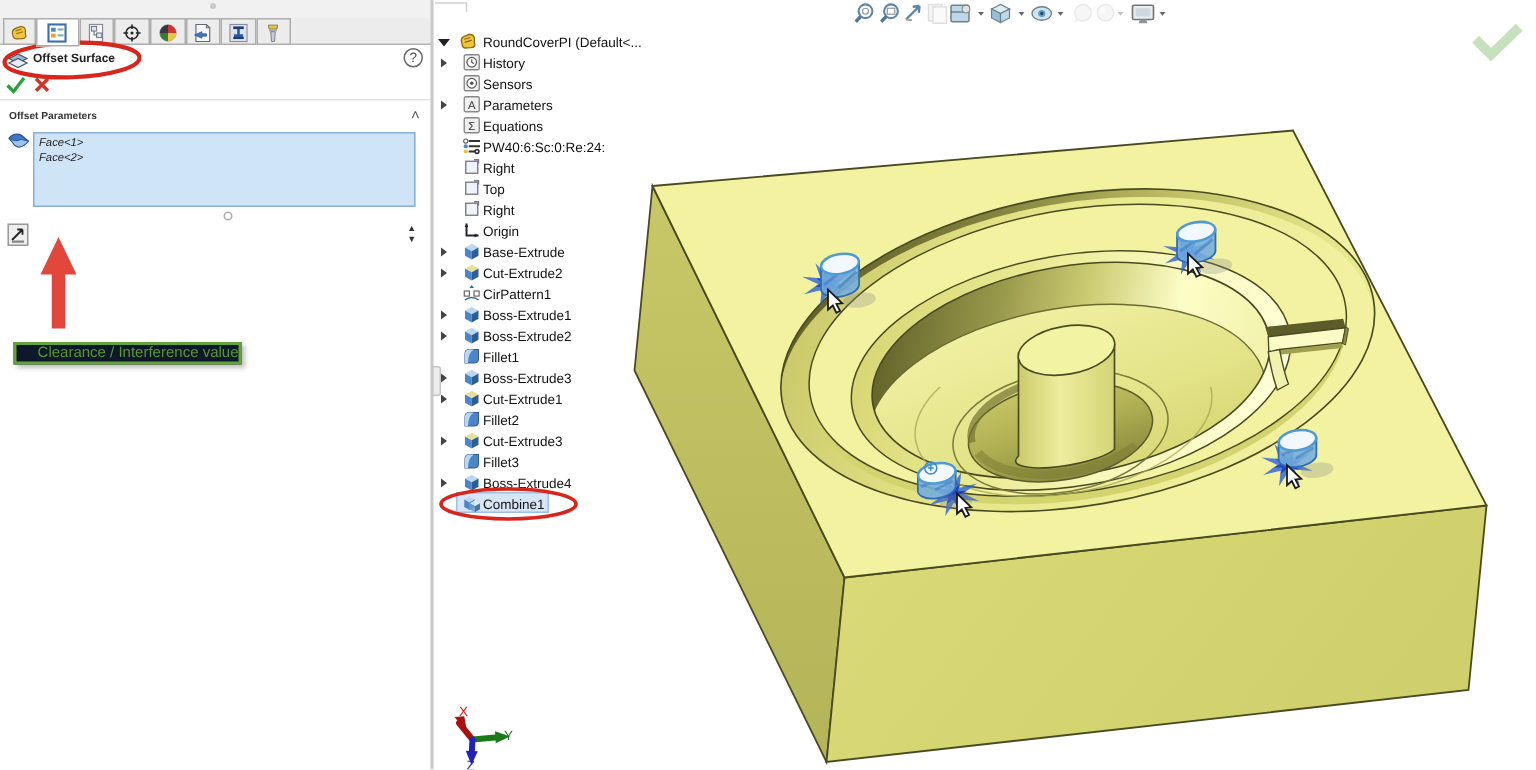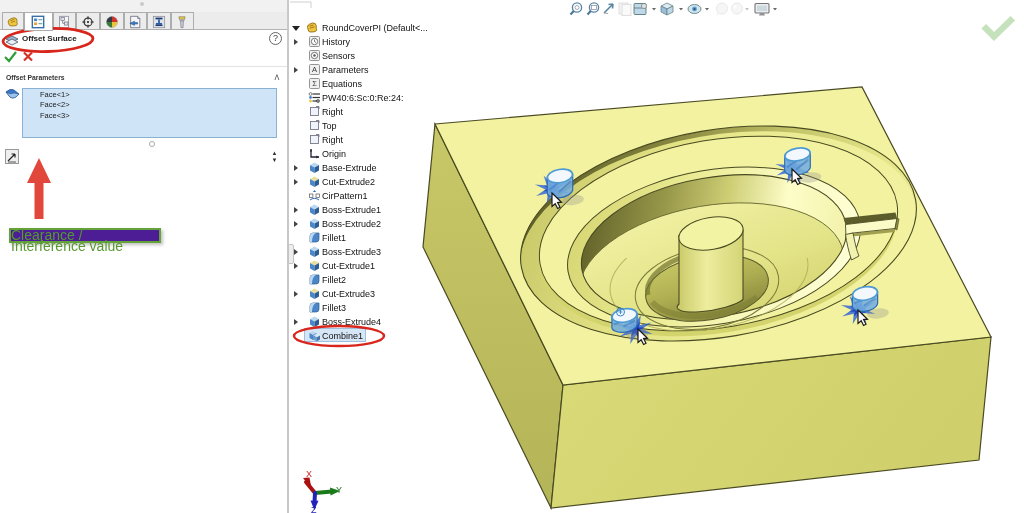--- a/index.html
+++ b/index.html
@@ -13,27 +13,27 @@
 .tab.sel{background:#fff;height:19px;z-index:2;}
 #tabline{left:0;top:30px;width:288px;height:0px;}
 .ticon{position:absolute;left:50%;margin-left:-7px;top:1.5px;width:14px;height:14px;}
 #pmheader{left:22px;top:34px;font-size:8px;font-weight:bold;color:#222;}
 #help{left:269px;top:32px;width:11px;height:11px;border:1px solid #666;border-radius:50%;font-size:9px;color:#444;text-align:center;line-height:11px;}
 #okx{left:4px;top:50px;}
 #divider1{left:0;top:66px;width:287px;height:1px;background:#e3e3e3;}
 #offpar{left:6px;top:74px;font-size:6.8px;font-weight:bold;color:#333;}
 #chev{left:274px;top:72px;font-size:10px;color:#555;}
 #facelist{left:22px;top:88px;width:255px;height:50px;background:#cfe4f7;border:1px solid #8ab0d3;box-sizing:border-box;}
-.fitem{position:absolute;left:1px;width:251px;height:10.3px;font-size:7.5px;color:#1a1a1a;padding-left:16px;line-height:10.3px;}
+.fitem{position:absolute;left:1px;width:251px;height:10.3px;font-size:7.5px;color:#1a1a1a;padding-left:2px;line-height:10.3px;font-style:italic;}
 .fitem.sel{background:#2f80e0;color:#fff;}
 #dot2{left:149px;top:141px;width:4px;height:4px;border-radius:50%;background:#fff;border:1px solid #aaa;}
 #inpbtn{left:5px;top:149px;width:14px;height:15px;background:#eee;border:1px solid #999;box-sizing:border-box;}
 #inp{left:22px;top:150px;width:247px;height:15px;border:1px solid #666;box-sizing:border-box;background:#fff;font-size:9px;line-height:13px;padding-left:4px;color:#111;}
 #spin{left:270px;top:150px;width:9px;height:15px;font-size:6px;color:#333;text-align:center;line-height:7px;}
-#greenbox{left:9px;top:228px;width:148px;height:11px;border:2px solid #63a33a;background:#4c1d95;box-shadow:2px 2px 3px rgba(120,120,120,.45);font-size:14px;color:#55992f;text-align:left;line-height:11px;}
+#greenbox{left:9px;top:228px;width:148px;height:11px;border:2px solid #63a33a;background:#0f172a;box-shadow:2px 2px 3px rgba(120,120,120,.45);font-size:10px;color:#55992f;text-align:right;line-height:11px;}
 #vdivider{left:287px;top:0;width:2px;height:513px;background:#c9c9c9;}
 #vhandle{left:288px;top:244px;width:4px;height:18px;background:#ededed;border:1px solid #c4c4c4;border-radius:0 2px 2px 0;}
 
 .trow{position:absolute;height:14px;font-size:9px;color:#111;white-space:nowrap;}
 .trow .lbl{position:absolute;left:30px;top:2px;}
 .trow .ar{position:absolute;left:2px;top:4px;width:0;height:0;border-left:4px solid #444;border-top:3px solid transparent;border-bottom:3px solid transparent;}
 
 </style></head>
 <body>
 <div id="app">
@@ -120,21 +120,20 @@
   <div id="divider1" class="abs"></div>
   <div id="offpar" class="abs">Offset Parameters</div>
   <div id="chev" class="abs">˄</div>
   <svg class="abs" style="left:5px;top:88px" width="15" height="14" viewBox="0 0 15 14">
     <path d="M1 4 Q5 0 9 2 L14 6 Q9 12 5 9 Z" fill="#3c78c8" stroke="#1a4a88" stroke-width="0.7"></path>
     <path d="M1 4 Q5 7 9 5 L14 6 Q9 12 5 9 Z" fill="#9cc4ea" stroke="#1a4a88" stroke-width="0.5"></path>
   </svg>
   <div id="facelist" class="abs">
     <div class="fitem" style="top:1px">Face&lt;1&gt;</div>
     <div class="fitem" style="top:11.3px">Face&lt;2&gt;</div>
-    <div class="fitem" style="top:21.6px">Face&lt;3&gt;</div>
   </div>
   <div id="dot2" class="abs"></div>
   <div id="inpbtn" class="abs"><svg width="12" height="13" viewBox="0 0 12 13">
         <path d="M2 10 L9 3 M9 3 L5.5 3 M9 3 L9 6.5" stroke="#222" stroke-width="1.2" fill="none"></path>
         <path d="M2 11 L10 11" stroke="#888" stroke-width="1.5"></path>
       </svg></div>
   <div id="spin" class="abs">▲<br>▼</div>
   <div id="greenbox" class="abs">Clearance / Interference value</div>
   <div id="vdivider" class="abs"></div>
   <div id="vhandle" class="abs"></div>

